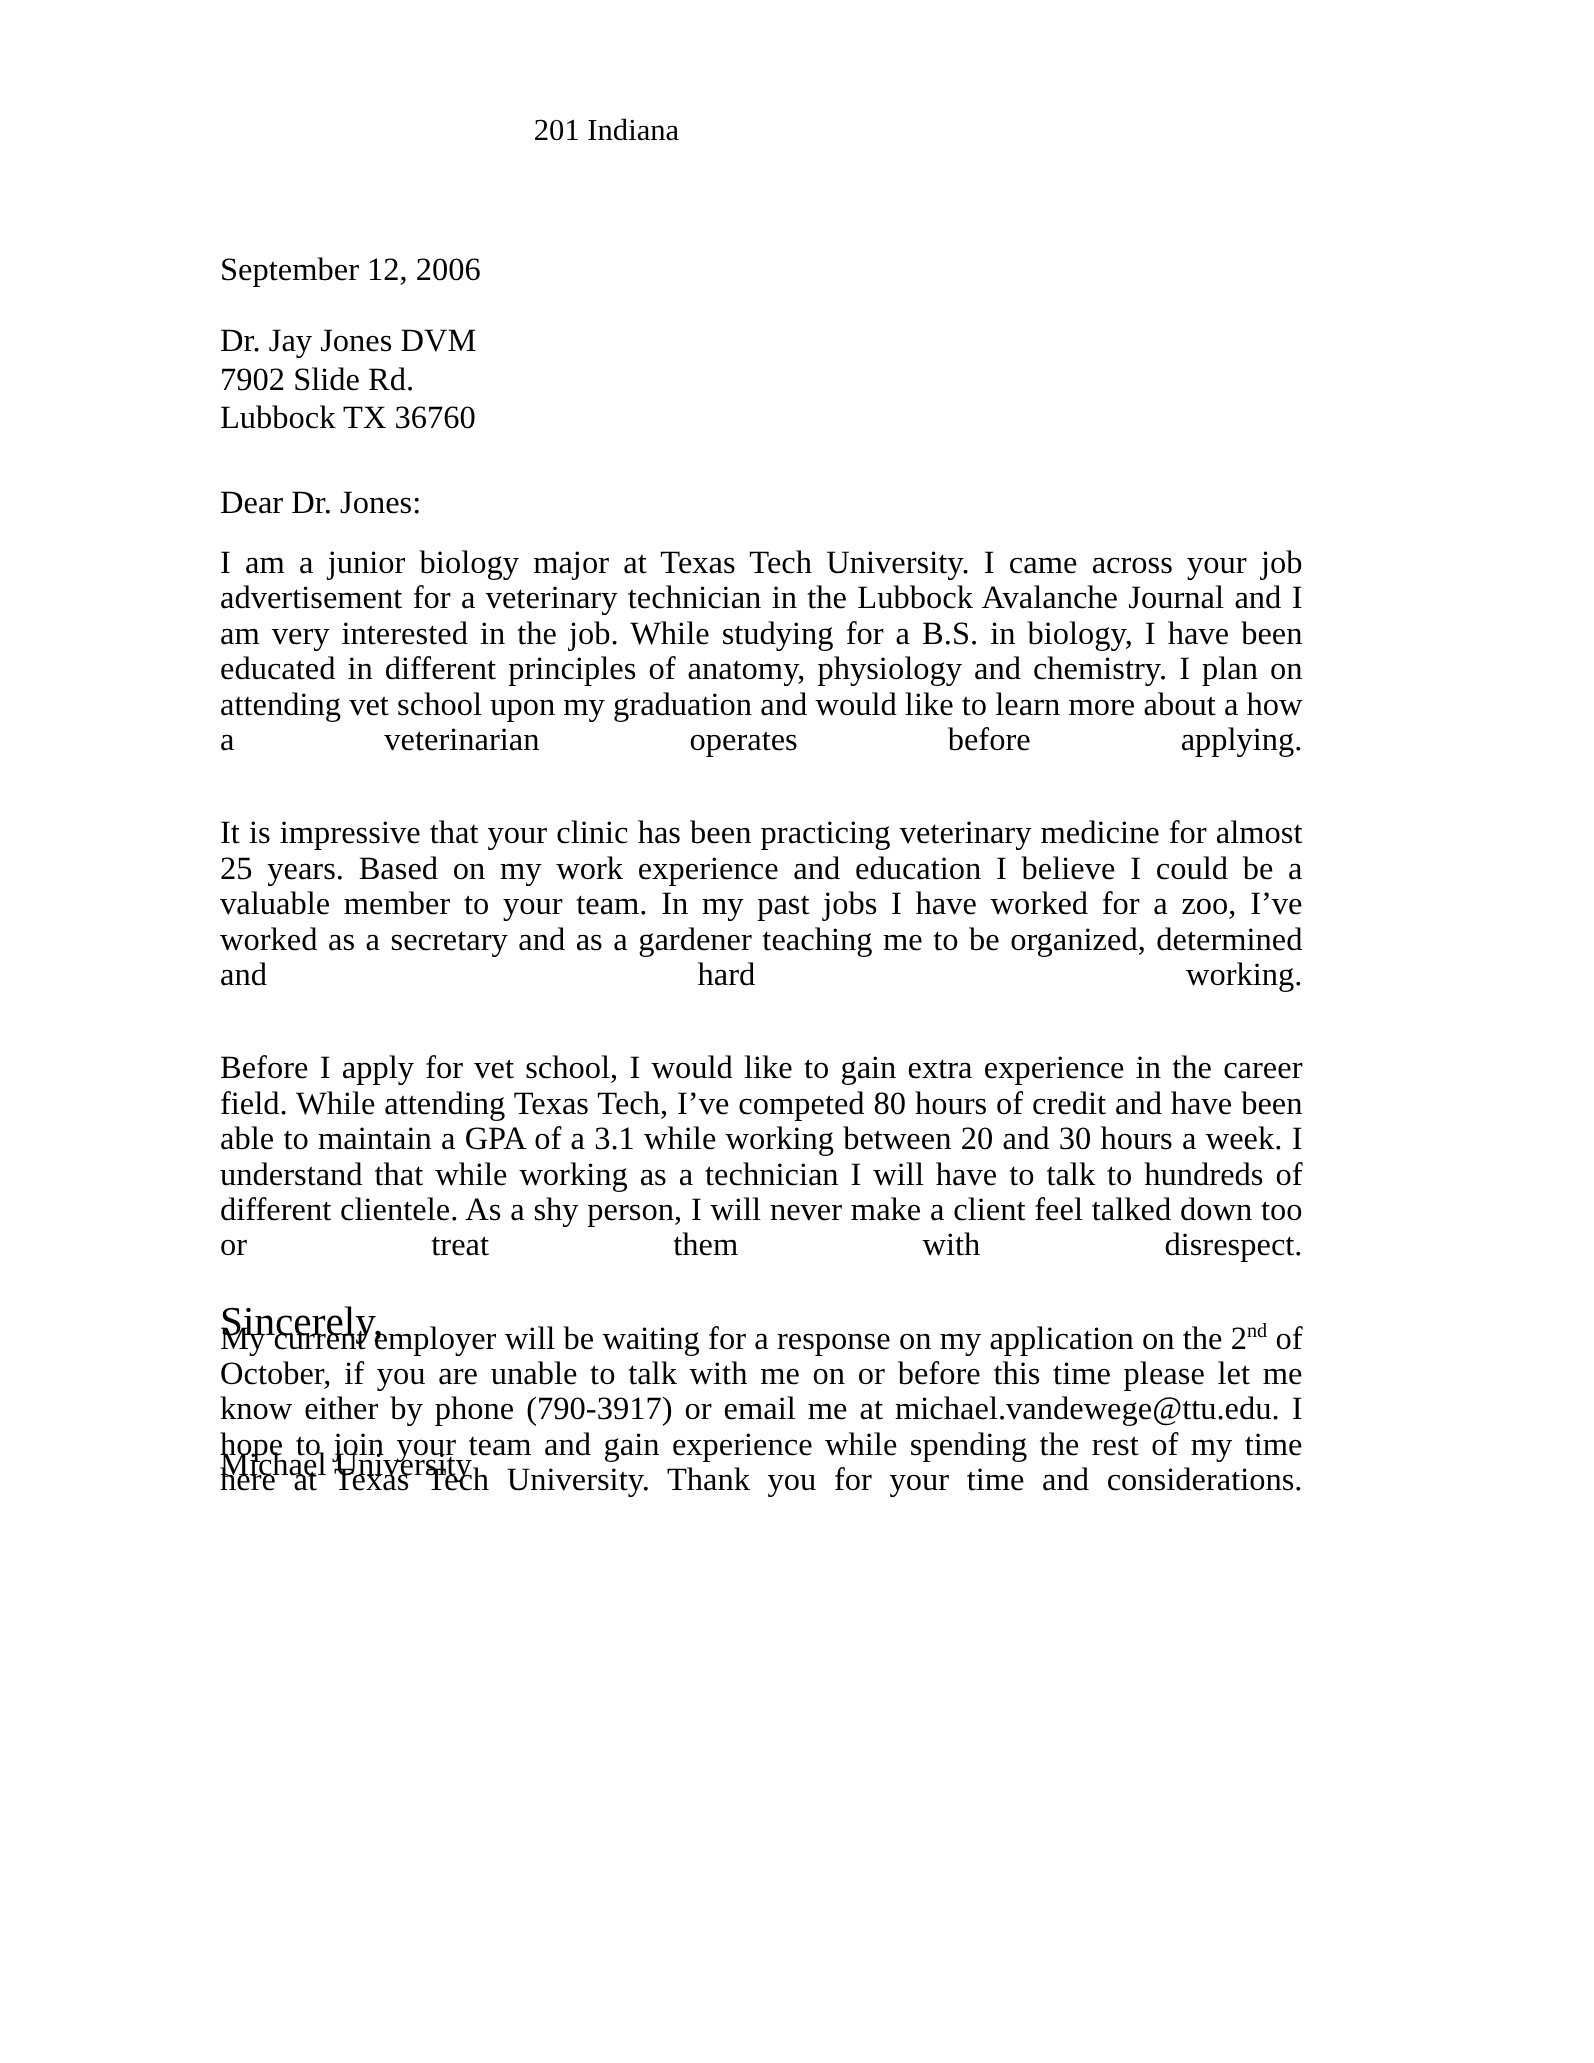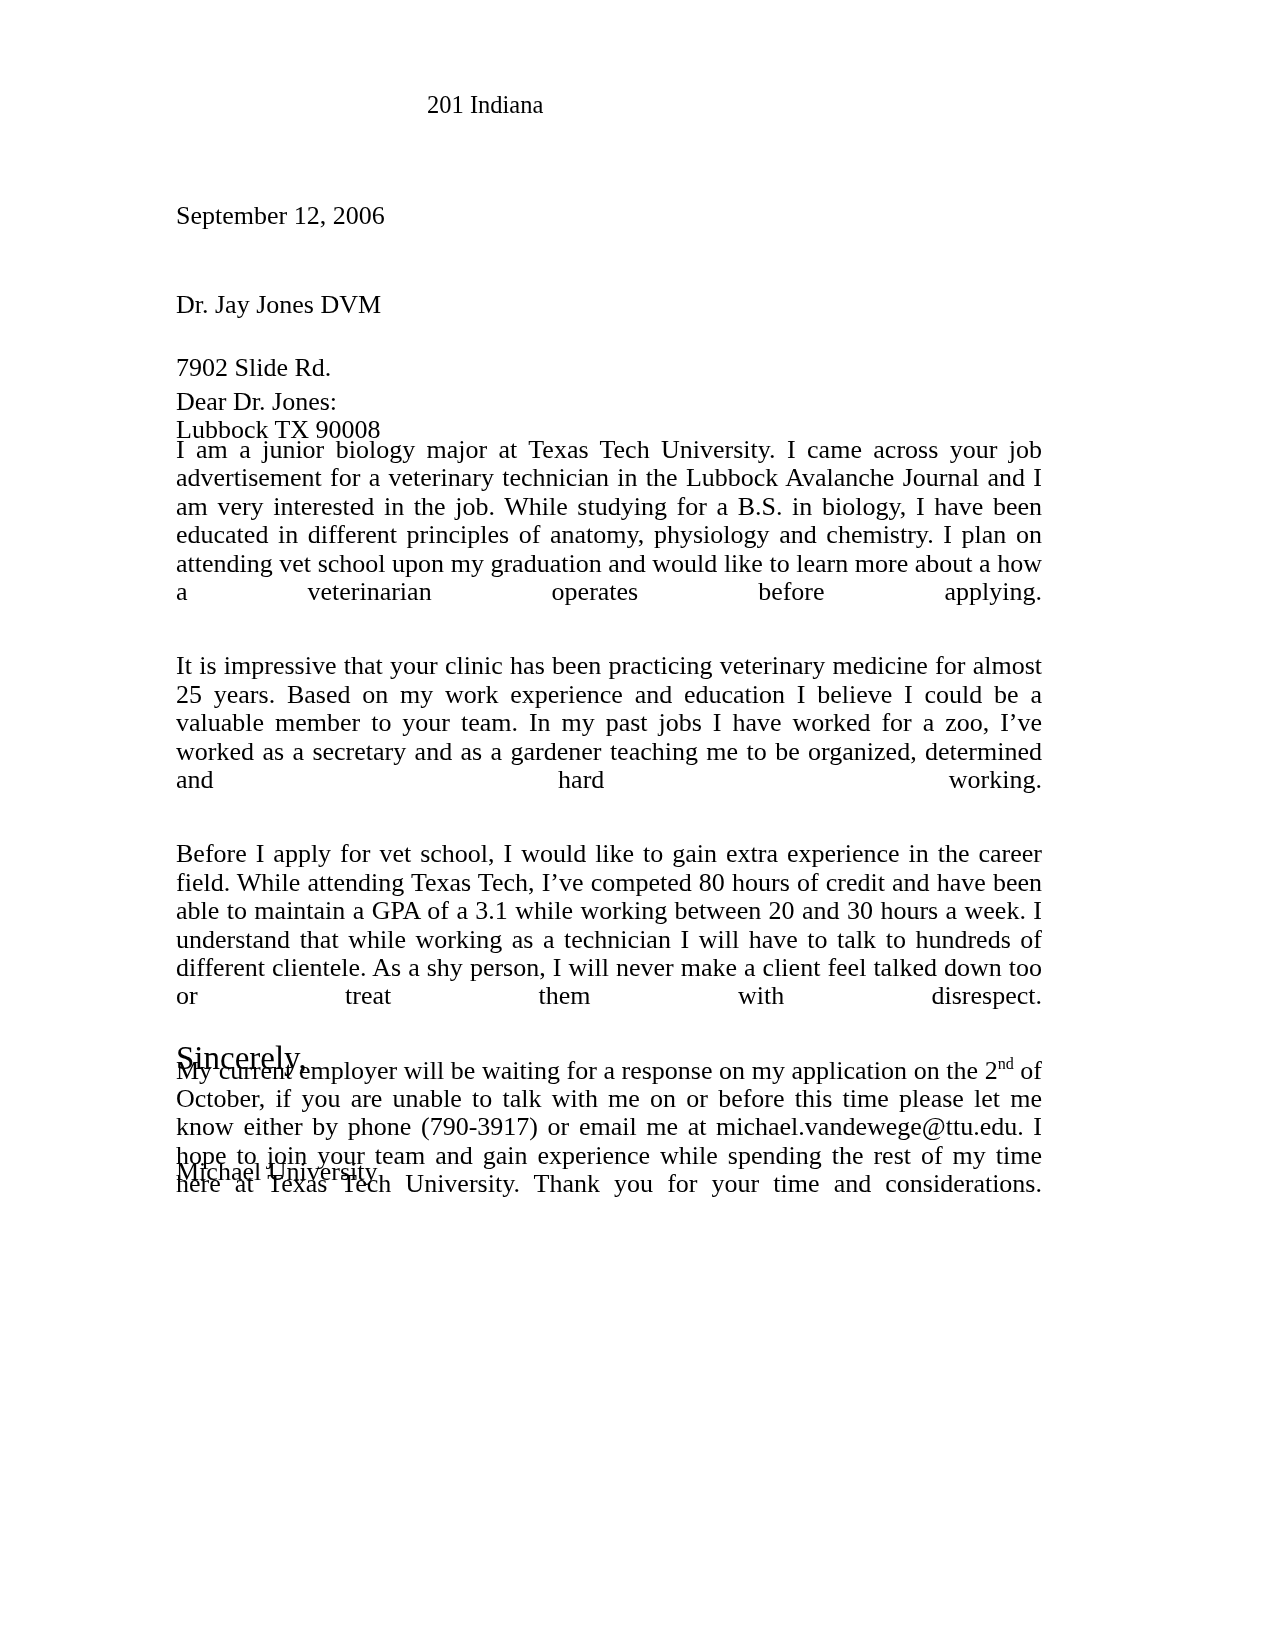--- a/index.html
+++ b/index.html
@@ -51,21 +51,20 @@
     position: absolute;
     left: 176px;
     top: 258px;
     font-size: 26px;
     line-height: 30.5px;
   }
 
   .recipient-block .addr-line {
     display: block;
     white-space: pre;
-    margin-top: 32px;
   }
 
   .salutation {
     position: absolute;
     left: 176px;
     top: 387px;
     font-size: 26px;
     line-height: 30px;
   }
 
@@ -130,21 +129,21 @@
 
     <div class="return-address">
       <span class="addr-line">201 Indiana</span>
     </div>
 
     <div class="date-block">September 12, 2006</div>
 
     <div class="recipient-block">
       <span class="addr-line">Dr. Jay Jones DVM</span>
       <span class="addr-line">7902 Slide Rd.</span>
-      <span class="addr-line">Lubbock TX 90008</span>
+      <span class="addr-line">Lubbock TX 36760</span>
     </div>
 
     <div class="salutation">Dear Dr. Jones:</div>
 
     <div class="body-copy">
       <p>I am a junior biology major at Texas Tech University. I came across your job advertisement for a veterinary technician in the Lubbock Avalanche Journal and I am very interested in the job. While studying for a B.S. in biology, I have been educated in different principles of anatomy, physiology and chemistry. I plan on attending vet school upon my graduation and would like to learn more about a how a veterinarian operates before applying.</p>
       <p>It is impressive that your clinic has been practicing veterinary medicine for almost 25 years. Based on my work experience and education I believe I could be a valuable member to your team. In my past jobs I have worked for a zoo, I’ve worked as a secretary and as a gardener teaching me to be organized, determined and hard working.</p>
       <p>Before I apply for vet school, I would like to gain extra experience in the career field.  While attending Texas Tech, I’ve competed 80 hours of credit and have been able to maintain a GPA of a 3.1 while working between 20 and 30 hours a week. I understand that while working as a technician I will have to talk to hundreds of different clientele. As a shy person, I will never make a client feel talked down too or treat them with disrespect.</p>
       <p><span>My current employer will be waiting for a response on my application on the </span><span class="nowrap"><span>2</span><sup>nd</sup></span><span> of October, if you are unable to talk with me on or before this time please let me know either by phone (790-3917) or email me at michael.vandewege@ttu.edu. I hope to join your team and gain experience while spending the rest of my time here at Texas Tech University. Thank you for your time and considerations.</span></p>
     </div>

